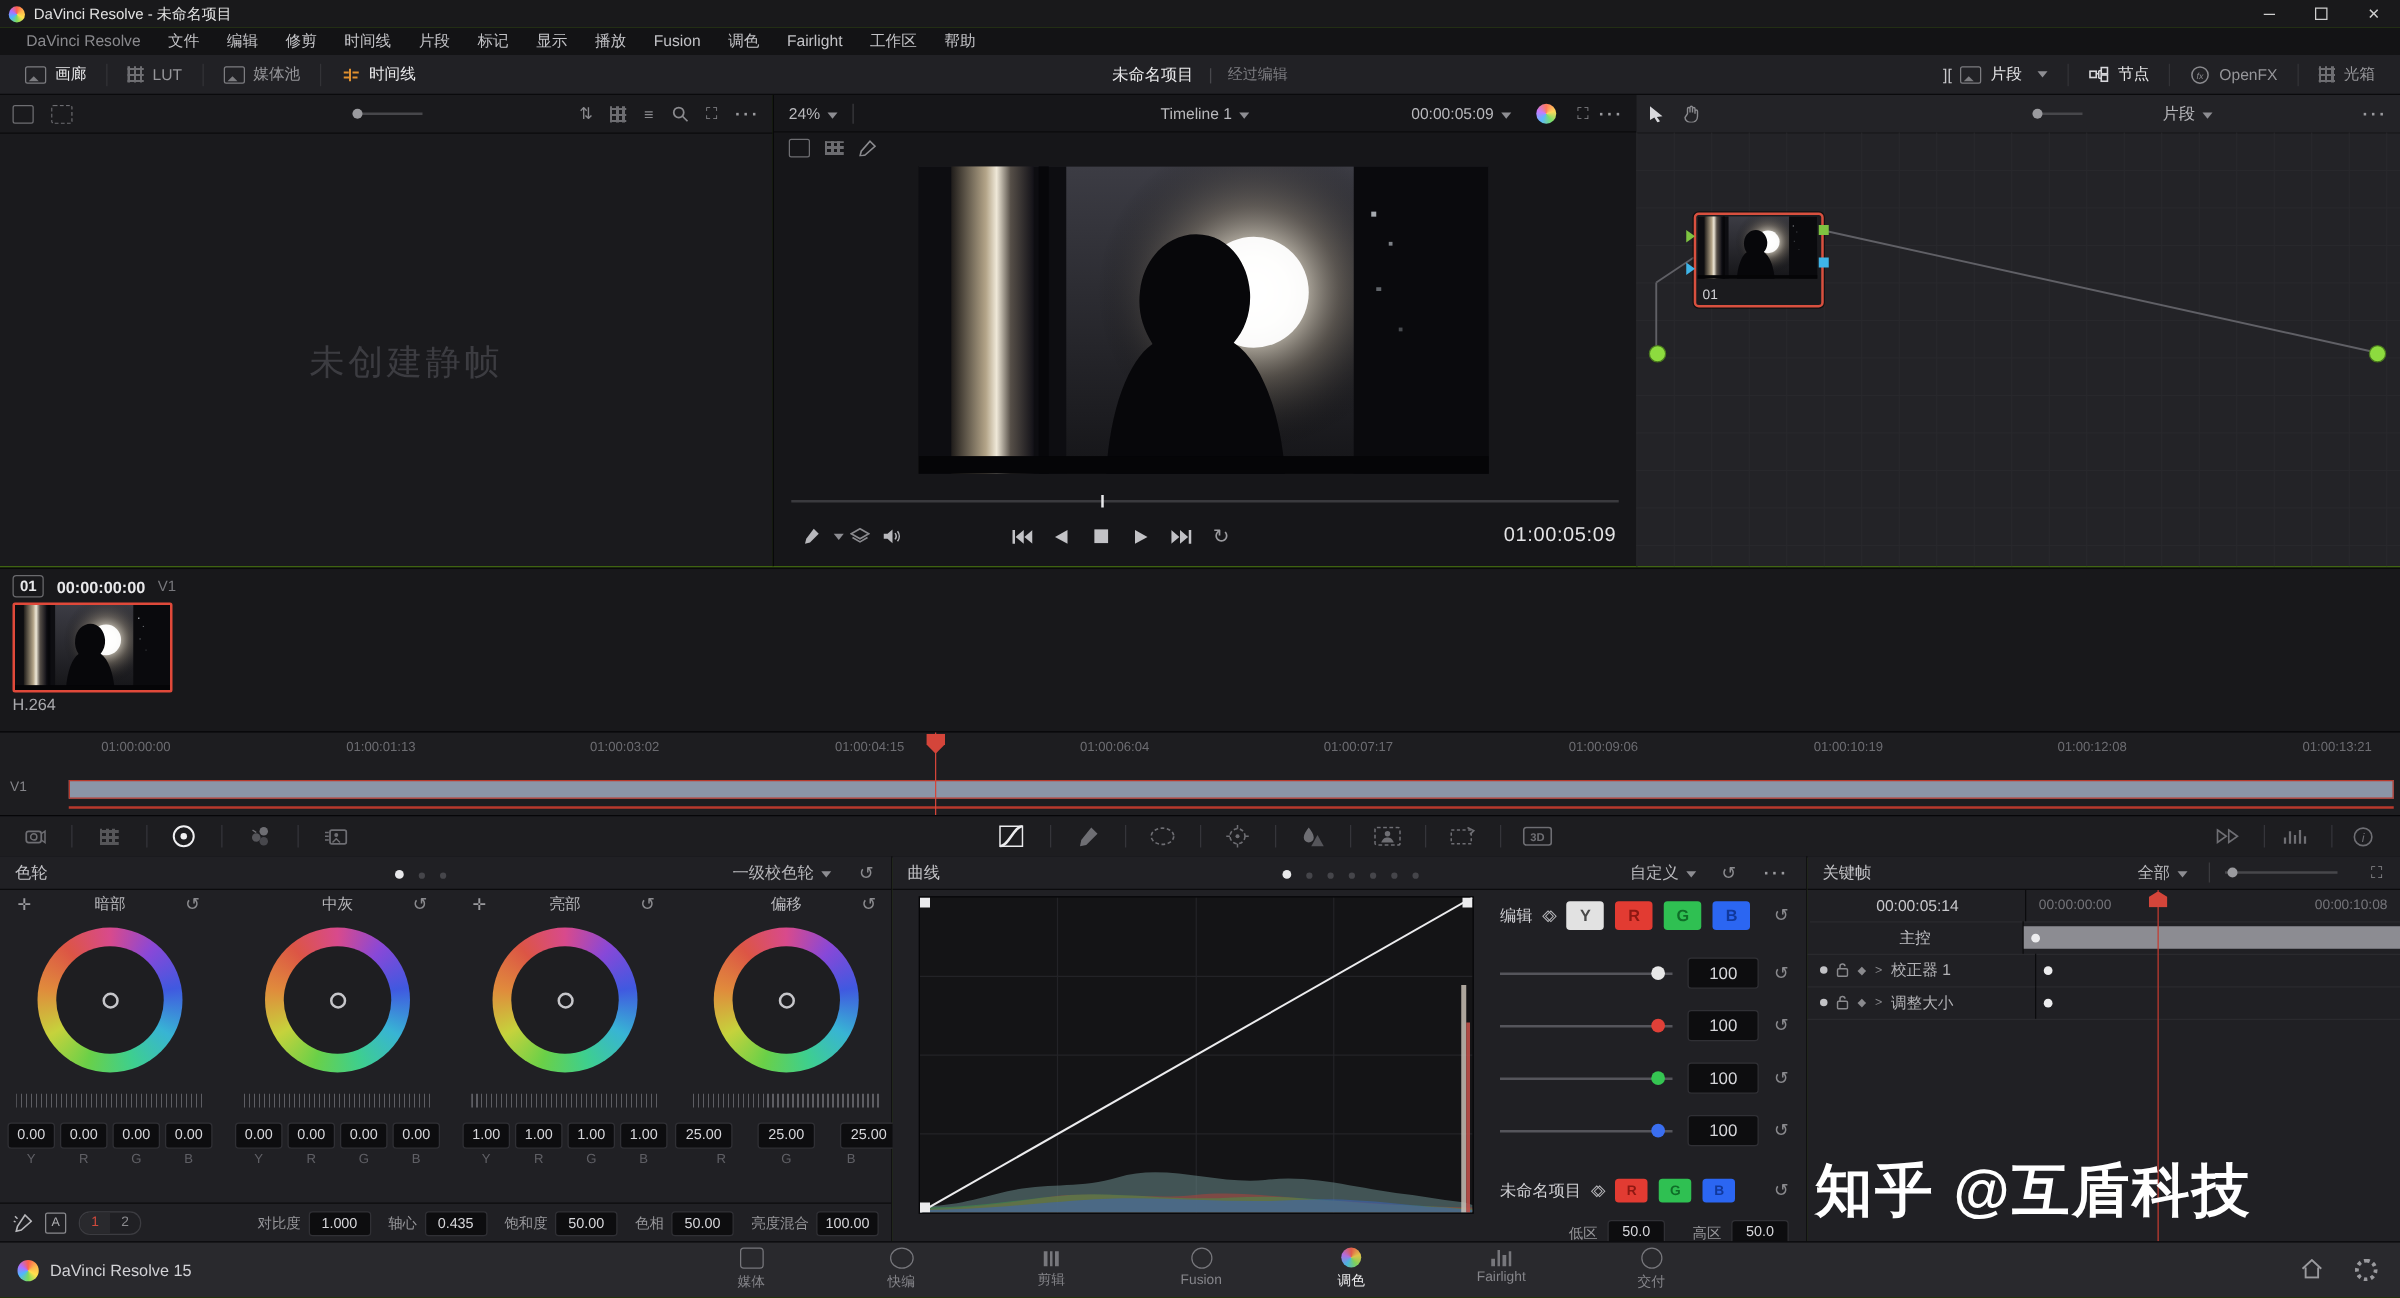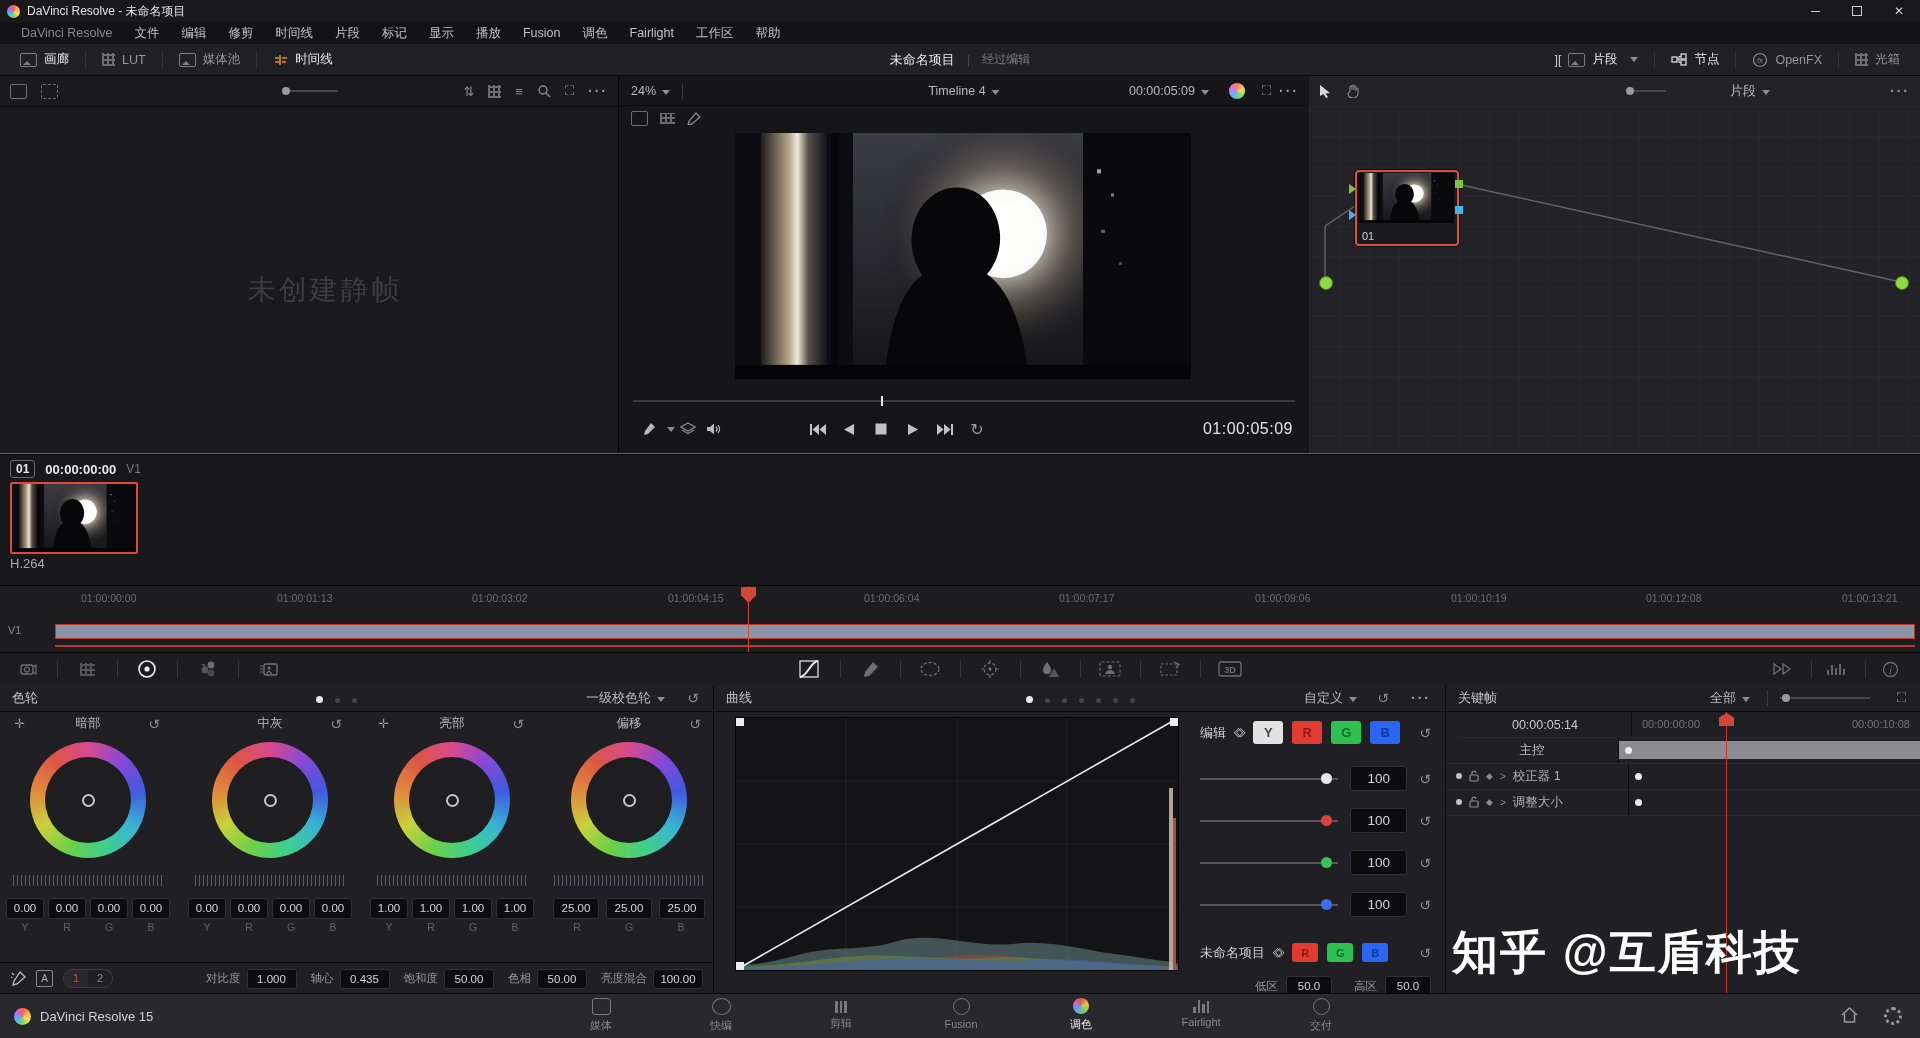--- a/index.html
+++ b/index.html
@@ -279,21 +279,21 @@
       <span class="glyph">⛶</span>
       <span class="dots3">···</span>
     </div>
     <div class="gallery-empty">未创建静帧</div>
   </div>
 
   <div class="viewer">
     <div class="viewer-top">
       <span><span>24%</span><span class="chev"></span></span>
       <span class="vsep" style="margin-left:12px"></span>
-      <span style="position:absolute;left:50%;transform:translateX(-50%)"><span>Timeline 4</span><span class="chev"></span></span>
+      <span style="position:absolute;left:50%;transform:translateX(-50%)"><span>Timeline 1</span><span class="chev"></span></span>
       <span style="position:absolute;right:100px"><span>00:00:05:09</span><span class="chev"></span></span>
       <span style="position:absolute;right:64px;width:16px;height:16px;border-radius:50%;background:conic-gradient(#ff7a5c,#ffd75c,#7ae06a,#5cb8ff,#c77aff,#ff7a5c)"></span>
       <span style="position:absolute;right:38px" class="glyph">⛶</span>
       <span style="position:absolute;right:10px" class="dots3">···</span>
     </div>
     <div class="viewer-modes">
       <span class="mini-icon"></span>
       <span class="icon-grid9" style="width:15px;height:11px"></span>
       <svg width="14" height="13" viewBox="0 0 14 13">
           <path d="M9 1l4 4-8 7-4 1 1-4z" fill="none" stroke="#8a8a8e" stroke-width="1.3"></path>
@@ -616,21 +616,21 @@
       </div>
     </div>
 
     <div class="wheel-col" style="left:545px">
       <div class="row" style="width:100%;justify-content:center;gap:8px;position:relative">
         <span class="wlabel">偏移</span>
         <span class="reset-ico" style="position:absolute;right:12px">↺</span>
       </div>
       <div class="wheel" style="margin-top:10px"></div>
       <div class="ribbed" style="margin-top:17px"></div>
-      <div class="row" style="gap:7px;margin-top:12px">
+      <div class="row" style="gap:20px;margin-top:12px">
         <span class="vbox wv" style="width:44px">25.00</span>
         <span class="vbox wv" style="width:44px">25.00</span>
         <span class="vbox wv" style="width:44px">25.00</span>
       </div>
       <div class="row" style="gap:6px;margin-top:2px">
         <span class="chlbl" style="width:46px">R</span>
         <span class="chlbl" style="width:46px">G</span>
         <span class="chlbl" style="width:46px">B</span>
       </div>
     </div>
@@ -751,21 +751,21 @@
     <div class="panel-head">
       <span>关键帧</span>
       <span style="position:absolute;right:170px;color:#b8b8bc"><span>全部</span><span class="chev"></span></span>
       <span class="vsep" style="position:absolute;right:152px"></span>
       <span class="slider-sm" style="position:absolute;right:50px;width:90px">
           <i style="left:2px"></i>
         </span>
       <span style="position:absolute;right:14px" class="glyph">⛶</span>
     </div>
 
-    <div style="position:absolute;top:27px;left:13px;right:0;height:25px;border-bottom:1px solid #2a2a2e;display:flex">
+    <div style="position:absolute;top:27px;left:2px;right:0;height:25px;border-bottom:1px solid #2a2a2e;display:flex">
       <div class="kf-leftcell" style="color:#c8c8cc;font-size:12.5px">
         <span>00:00:05:14</span>
       </div>
       <div style="position:relative;flex:1;color:#75757a;font-size:11px">
         <span style="position:absolute;left:10px;top:6px">00:00:00:00</span>
         <span style="position:absolute;right:10px;top:6px">00:00:10:08</span>
       </div>
     </div>
 
     <div class="kf-row" style="top:52px">

